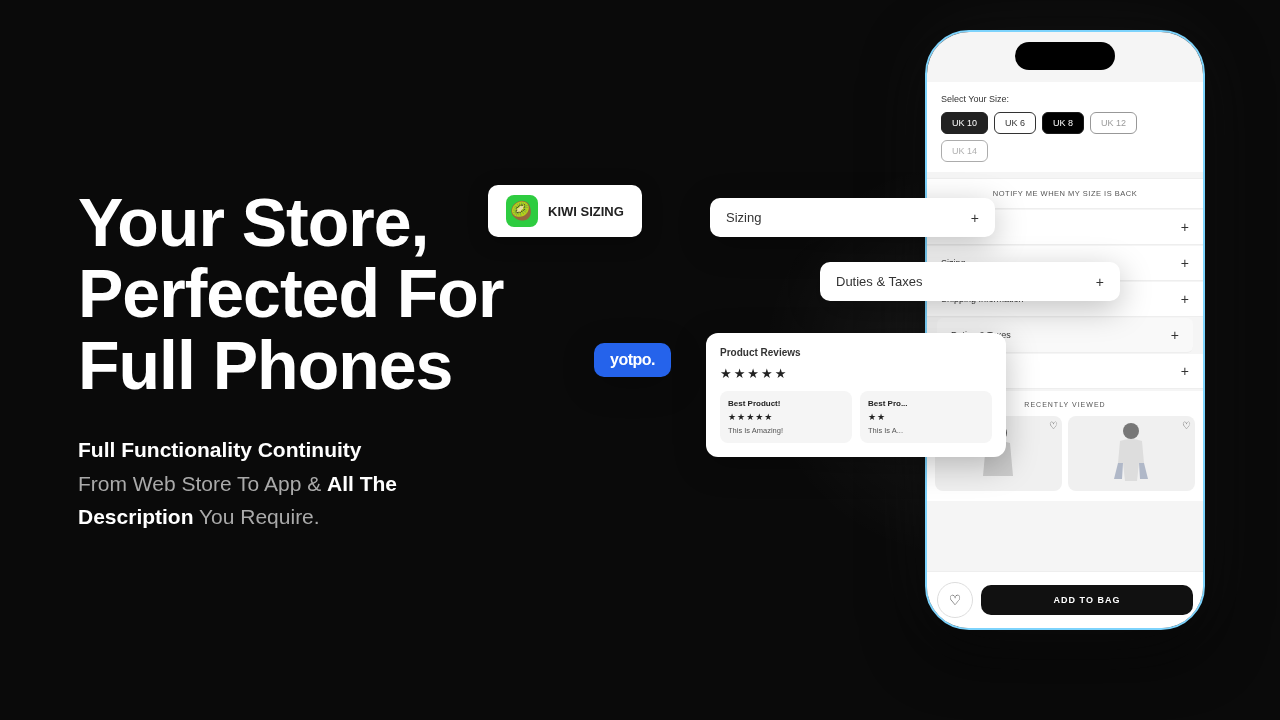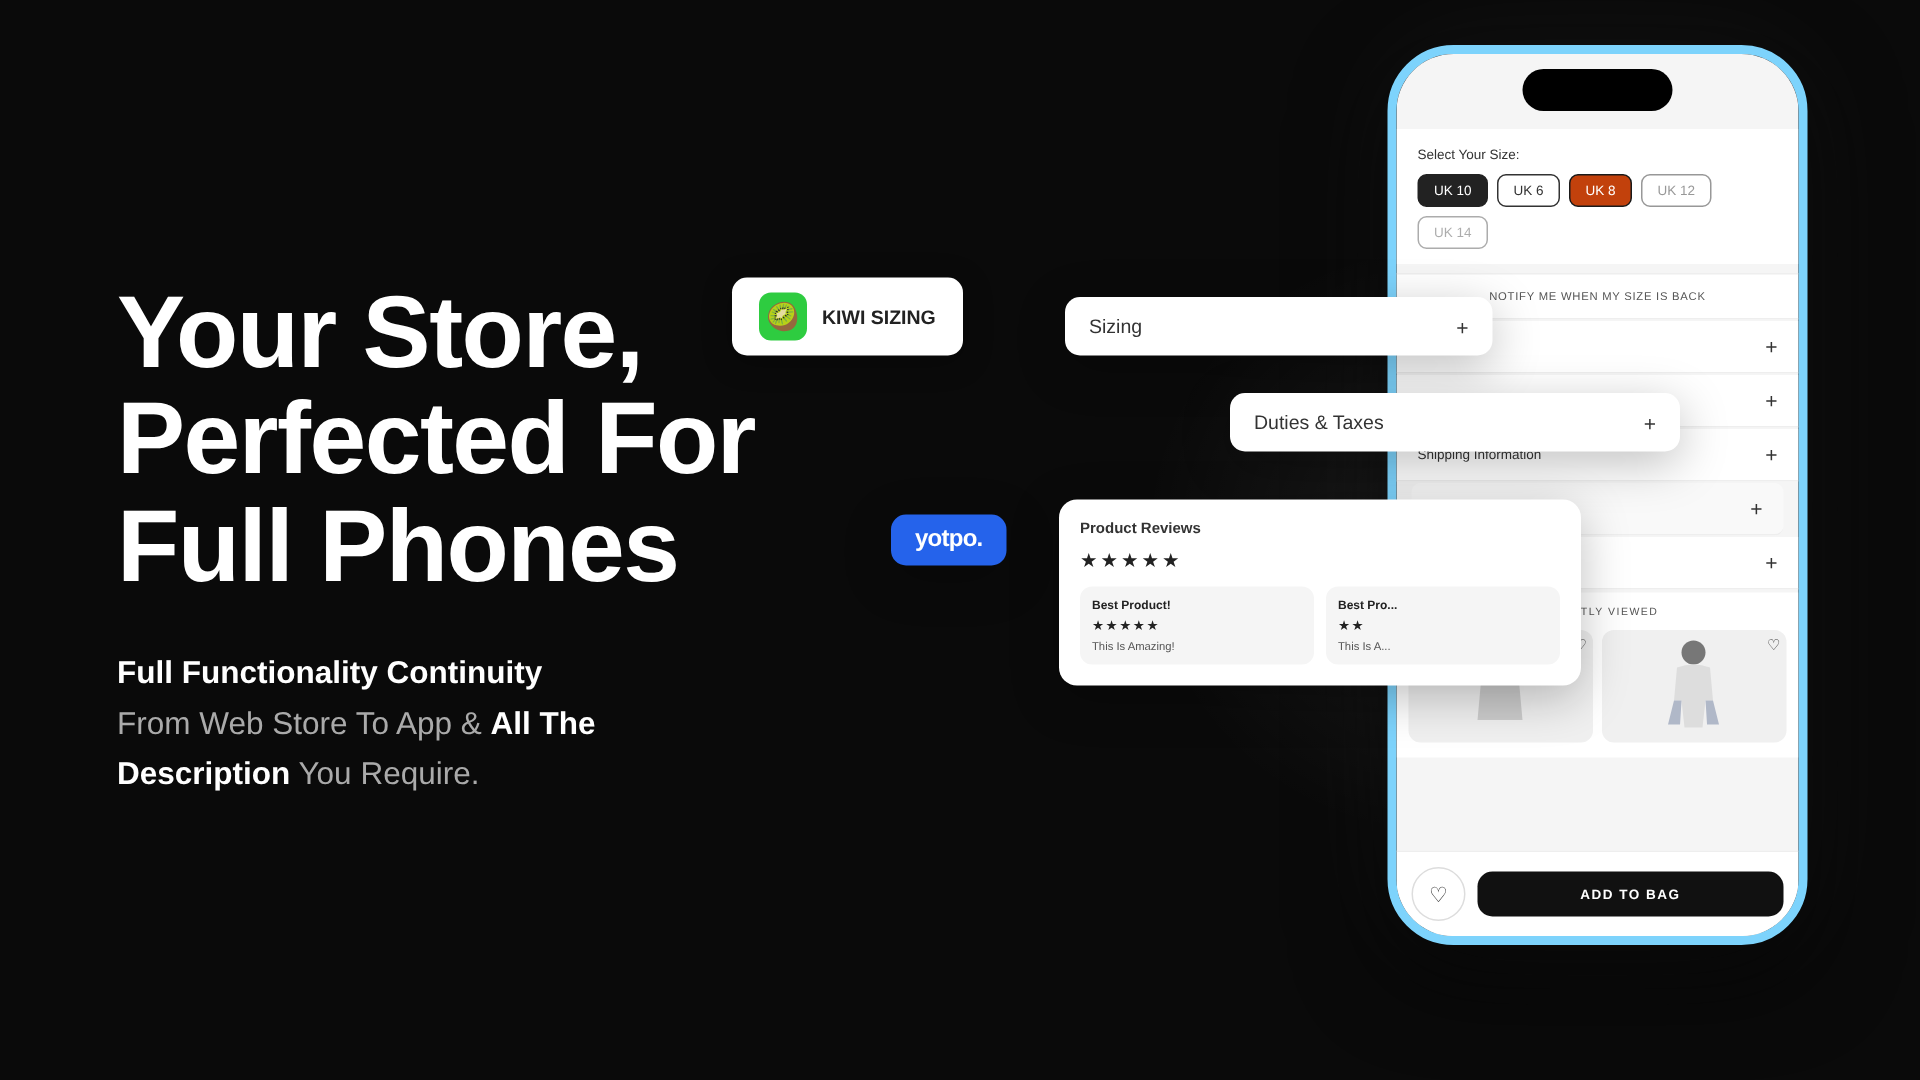--- a/index.html
+++ b/index.html
@@ -53,21 +53,21 @@
     }
 
     .phone-frame {
       position: absolute;
       left: 50%;
       transform: translateX(-50%);
       width: 280px;
       height: 600px;
       background: #1a1a1a;
       border-radius: 44px;
-      border: 6px solid #7dd3fc;
+      border: 2px solid #7dd3fc;
       overflow: hidden;
       box-shadow: 0 0 80px rgba(255,255,255,0.05), 0 20px 60px rgba(0,0,0,0.8);
     }
 
     .phone-notch {
       position: absolute;
       top: 10px;
       left: 50%;
       transform: translateX(-50%);
       width: 100px;
@@ -119,21 +119,21 @@
       cursor: pointer;
     }
 
     .size-btn.selected {
       background: #222;
       color: #fff;
       border-color: #222;
     }
 
     .size-btn.dark-selected {
-      background: #c2410c;
+      background: #000000;
       color: #fff;
       border-color: #1a1a1a;
     }
 
     .notify-bar {
       background: #fff;
       text-align: center;
       padding: 10px;
       font-size: 7.5px;
       color: #555;
@@ -244,21 +244,21 @@
       font-weight: 700;
       color: #fff;
       letter-spacing: -0.5px;
       margin-top: 28px;
     }
 
     
     .reviews-card {
       left: 706px;
       top: 333px;
-      width: 348px;
+      width: 300px;
       padding: 14px;
       border-radius: 12px;
     }
 
     .reviews-title {
       font-size: 10px;
       color: #333;
       font-weight: 600;
       margin-bottom: 8px;
     }

